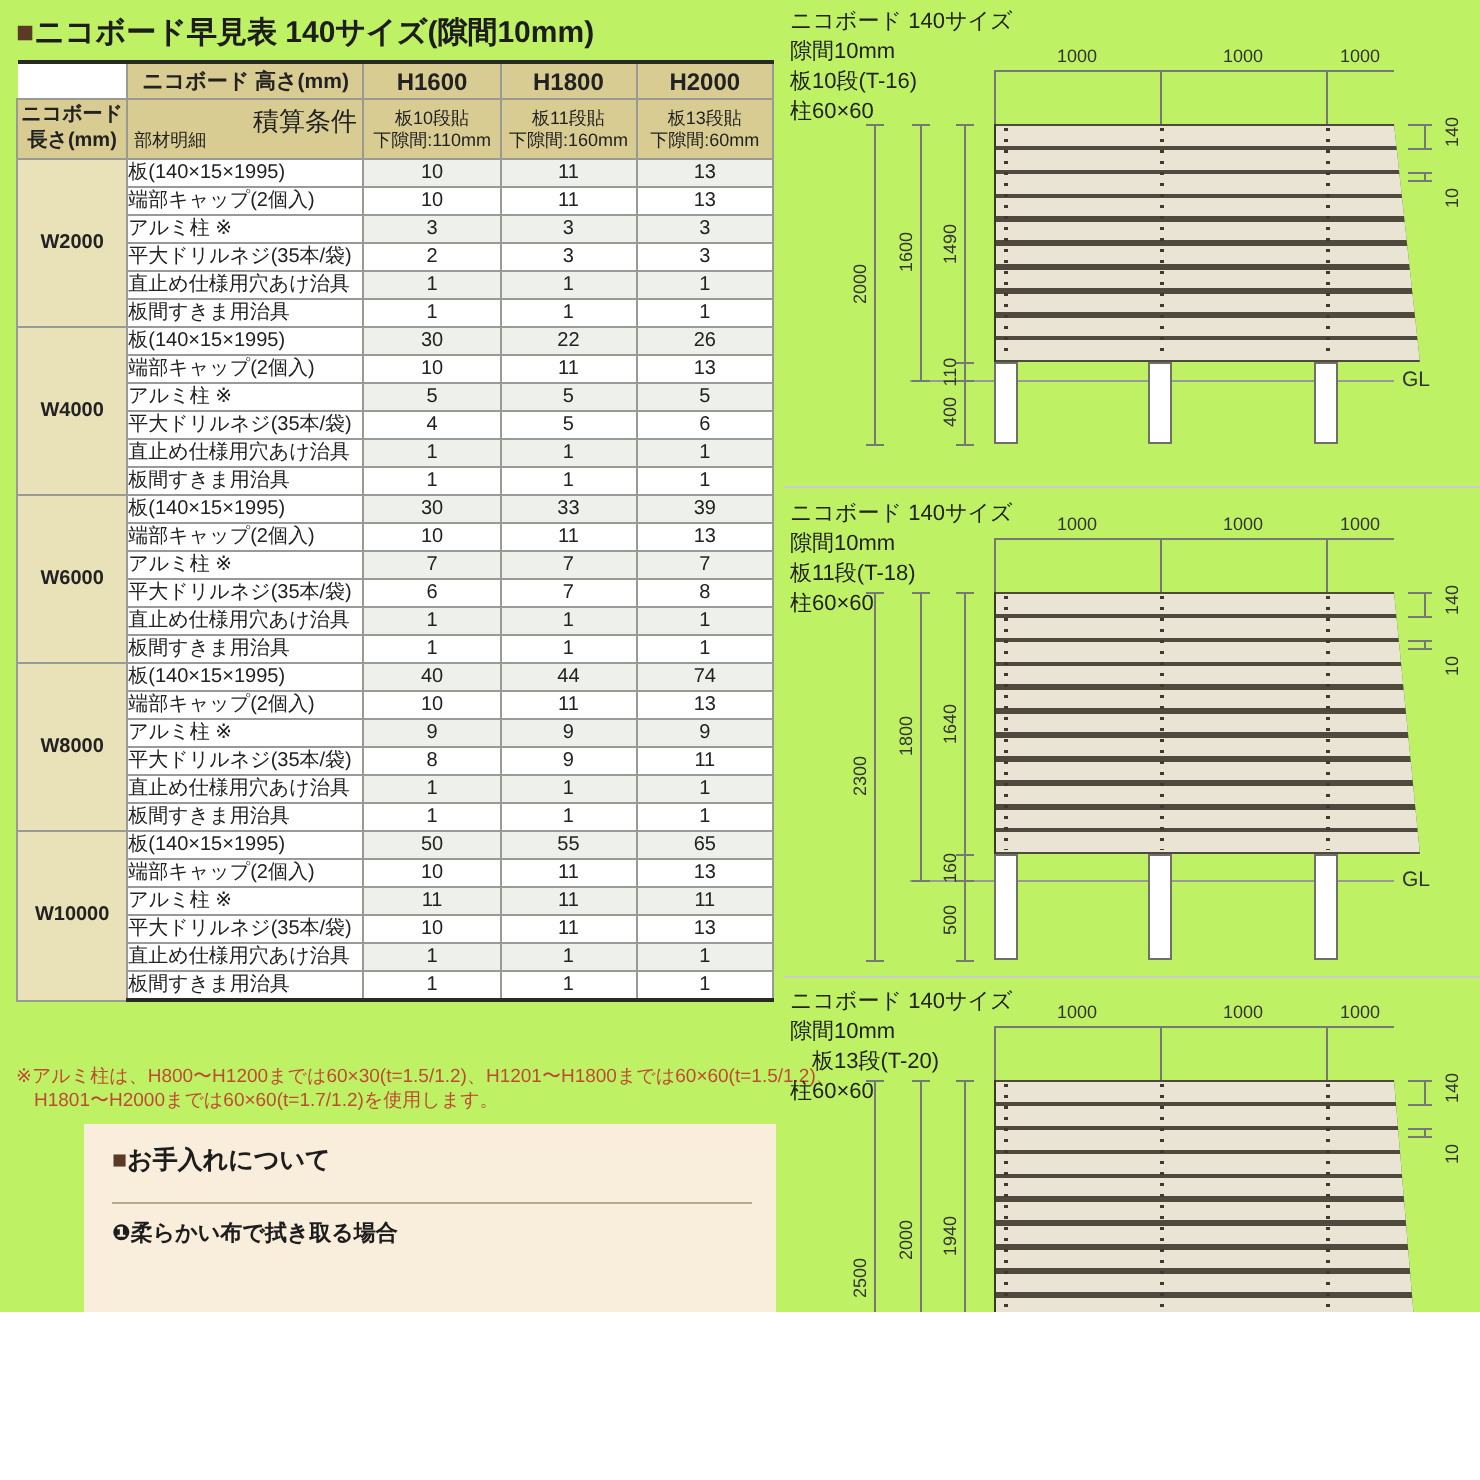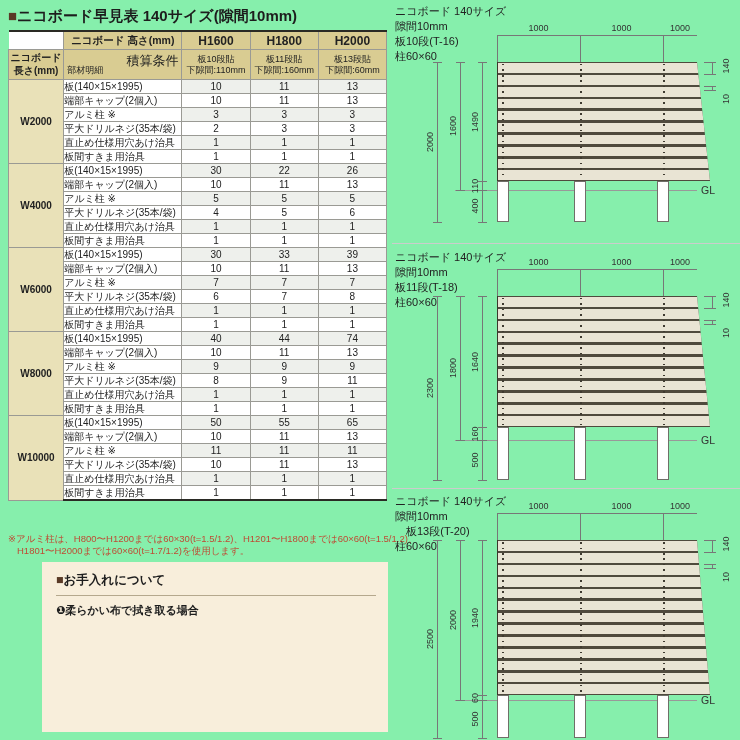--- a/index.html
+++ b/index.html
@@ -1,17 +1,17 @@
 <!DOCTYPE html>
 <html><head>
 <meta charset="utf-8">
 <style>
   html,body{margin:0;padding:0}
   body{font-family:"Liberation Sans","DejaVu Sans",sans-serif;background:#fff}
-  #page{position:relative;width:740px;height:740px;background:#86efac;overflow:hidden;
+  #page{position:relative;width:740px;height:656px;background:#bef264;overflow:hidden;
     --header-bg:#d9cc92;--group-bg:#e9e1b8;--shade-bg:#eef0ec;--accent:#5a3a26;
     --footnote-red:#bf4a33;--care-bg:#f8eedb;--panel:#e9e4d4;--gapline:#4f4a3d;}
   
   #title{position:absolute;left:8px;top:7px;font-size:15px;font-weight:bold;color:#1d1d1d;letter-spacing:0}
   #title .sq{color:var(--accent)}
   #parts-table{position:absolute;left:8px;top:30px;border-collapse:collapse;table-layout:fixed;width:379px}
   #parts-table th,#parts-table td{border:1px solid #9a9a94;padding:0;overflow:hidden;white-space:nowrap;color:#222}
   #parts-table .blank{border:none;background:#fff}
   #parts-table thead th{background:var(--header-bg)}
   #parts-table thead tr:first-child th{border-top:2px solid #2a2a24}
@@ -26,21 +26,21 @@
   .wcell{background:var(--group-bg);font-weight:bold;font-size:11px;text-align:center}
   .lab{text-align:left;padding-left:4px;background:#fff}
   .val{text-align:center;background:#fff}
   tr.shade .val{background:var(--shade-bg)}
   tr.g-top td{border-top:2px solid #2a2a24}
   #parts-table tbody tr:last-child td{border-bottom:2px solid #2a2a24}
   #footnote{position:absolute;left:8px;top:533px;font-size:9.5px;line-height:1.25;color:var(--footnote-red)}
   #footnote .l2{padding-left:9px}
   
   #care{position:absolute;left:42px;top:562px;width:346px;height:170px;background:var(--care-bg);box-sizing:border-box;padding:10px 12px 8px 14px}
-  #care .ctitle{font-size:12.5px;font-weight:bold;color:#1d1d1d;border-bottom:1px solid #b5a88d;padding-bottom:6px;margin-bottom:7px}
+  #care .ctitle{font-size:12.5px;font-weight:bold;color:#1d1d1d;border-bottom:1px solid #b5a88d;padding-bottom:12px;margin-bottom:7px}
   #care .ctitle .sq{color:var(--accent)}
   #care .chead{font-size:11px;font-weight:bold;color:#1d1d1d;margin-top:4px}
   #care .cbody{font-size:10.5px;line-height:1.45;color:#222;margin-left:11px;margin-top:1px}
   
   #diagrams{position:absolute;left:0;top:0;width:740px;height:740px}
   #diagrams div{position:absolute;box-sizing:border-box}
   .dg-info{font-size:11px;color:#222;line-height:1;white-space:nowrap}
   .dline{background:#777}
   .dtick{width:9px;height:1px;background:#777}
   .dlabel{font-size:9px;color:#333;width:54px;text-align:center;height:12px;line-height:12px;white-space:nowrap}

